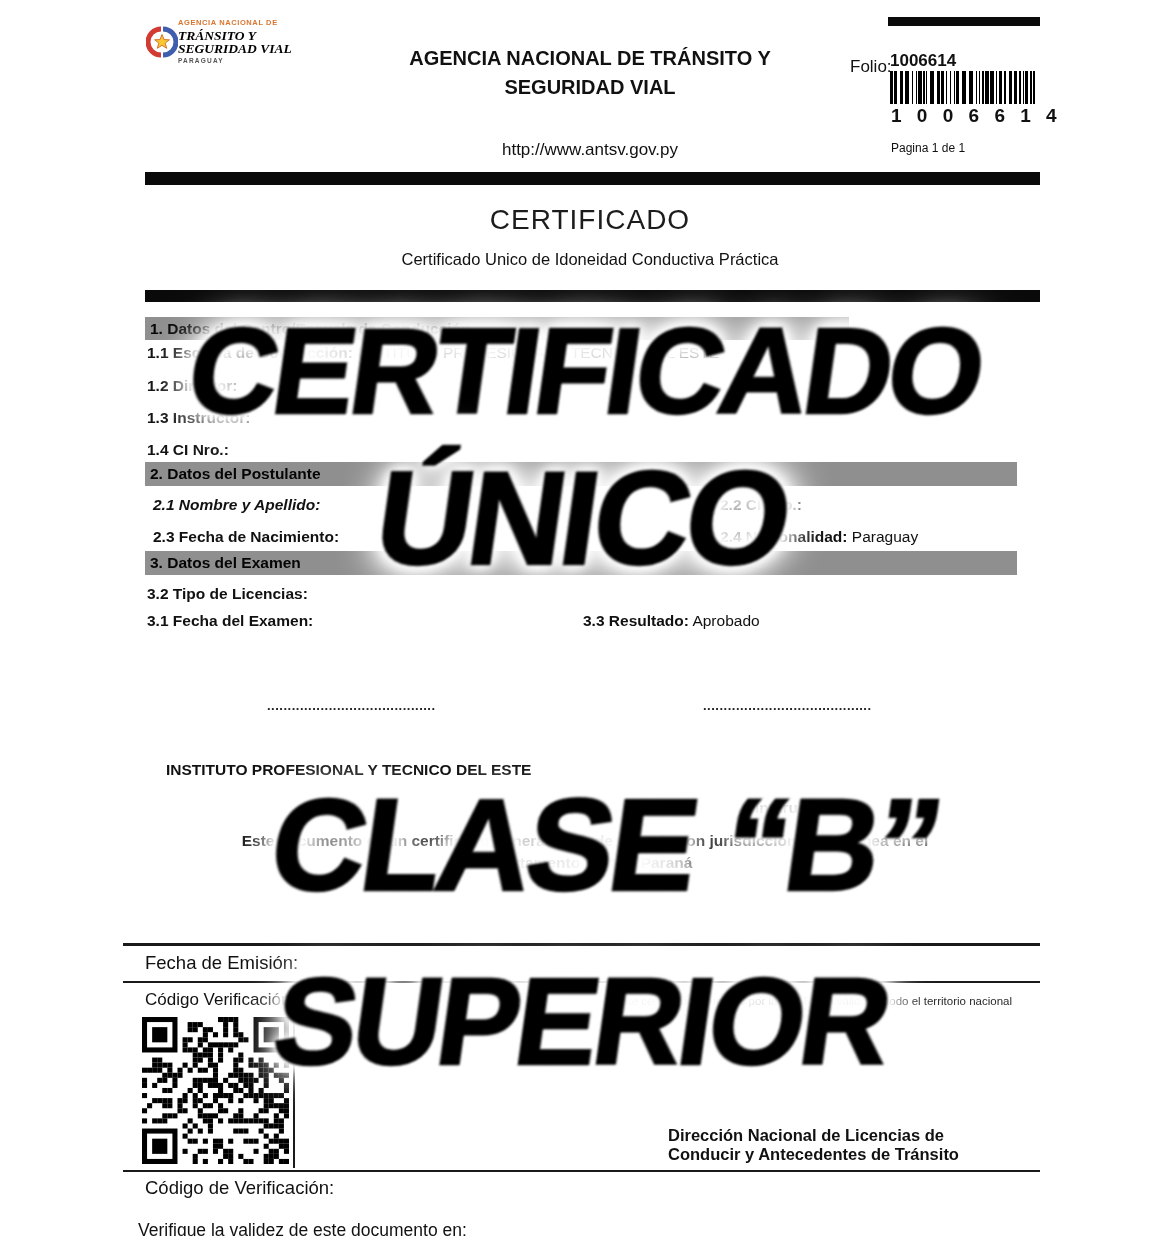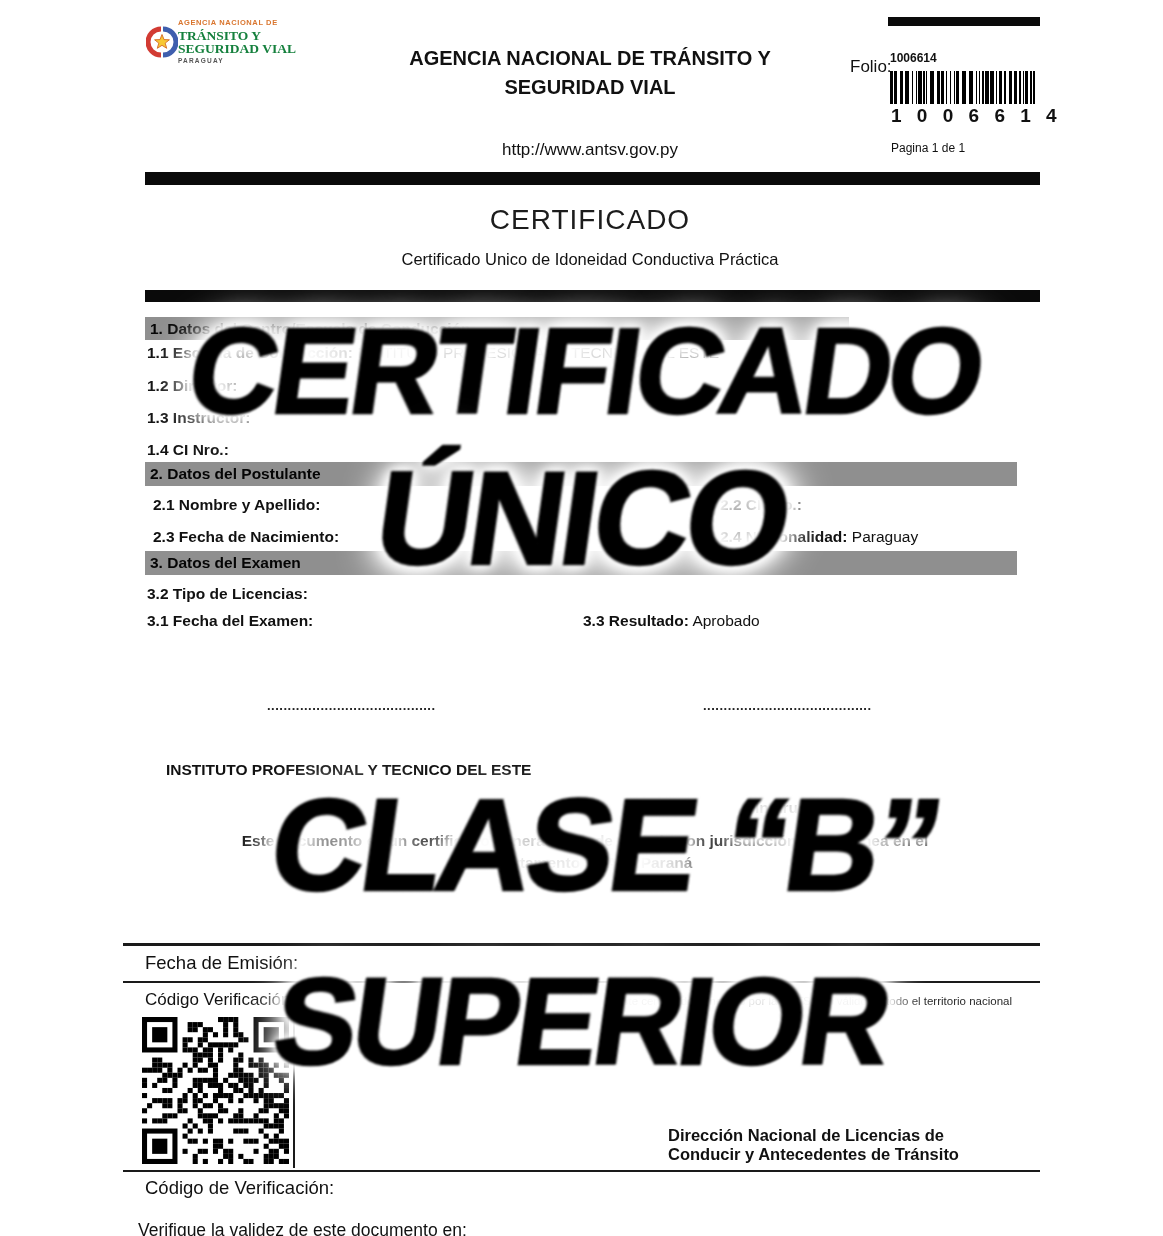--- a/index.html
+++ b/index.html
@@ -11,21 +11,21 @@
   .bar{background:#0a0a0a;}
   .hline{background:#1a1a1a;height:2px;}
   .center-text{text-align:center;}
   .gray-head{
     background:#8f8f8f; color:#050505; font-weight:bold; font-size:15.5px;
     line-height:23px; padding-left:5px; box-sizing:border-box;
   }
   .fieldrow{font-size:15.5px; white-space:nowrap;}
   .lbl{font-weight:bold;}
   .val{font-weight:normal;}
-  .logo-serif{font-family:"Liberation Serif","DejaVu Serif",serif; font-weight:bold; color:#15803d;}
+  .logo-serif{font-family:"Liberation Serif","DejaVu Serif",serif; font-weight:bold; color:#000000;font-style:italic;}
   .wm{
     position:absolute; z-index:6; color:#000; font-weight:900; white-space:nowrap;
     line-height:1; letter-spacing:-4px;
     transform:translateX(-50%) skewX(-8deg);
     -webkit-text-stroke:2.5px #000;
     filter:blur(0.9px);
     text-shadow:
       0 0 12px #fff,0 0 12px #fff,0 0 16px #fff,0 0 20px #fff,
       0 0 26px #fff,0 0 34px #fff,0 0 44px #fff,0 0 44px #fff;
   }
@@ -54,21 +54,21 @@
   </div>
 
   <div class="abs center-text" style="left:290px; top:44px; width:600px; font-size:20px; font-weight:bold; line-height:29px;">
     <div>AGENCIA NACIONAL DE TRÁNSITO Y</div>
     <div>SEGURIDAD VIAL</div>
   </div>
   <div class="abs center-text" style="left:290px; top:140px; width:600px; font-size:17px;">http://www.antsv.gov.py</div>
 
   <div class="abs bar" style="left:888px; top:17px; width:152px; height:9px;"></div>
   <div class="abs" style="left:850px; top:29px; font-size:17px;margin-top:28px;">Folio:</div>
-  <div class="abs" style="left:890px; top:51px; font-size:12px; font-weight:bold;">1006614</div>
+  <div class="abs" style="left:890px; top:51px; font-size:17px; font-weight:bold;">1006614</div>
   <div class="abs" style="left:890px; top:71px; width:150px; height:33px;">
     <svg width="150" height="33" fill="#000">
         <rect x="0" y="0" width="3" height="33"></rect>
         <rect x="4" y="0" width="3" height="33"></rect>
         <rect x="10" y="0" width="3" height="33"></rect>
         <rect x="15" y="0" width="4" height="33"></rect>
         <rect x="22" y="0" width="1" height="33"></rect>
         <rect x="26" y="0" width="1" height="33"></rect>
         <rect x="28" y="0" width="4" height="33"></rect>
         <rect x="33" y="0" width="2" height="33"></rect>
@@ -121,21 +121,21 @@
   <div class="abs fieldrow" style="left:147px; top:409px;">
     <span class="lbl">1.3 Instructor:</span>
     <span class="val"></span>
   </div>
   <div class="abs fieldrow" style="left:147px; top:441px;">
     <span class="lbl">1.4 CI Nro.:</span>
     <span class="val"></span>
   </div>
 
   <div class="abs gray-head" style="left:145px; top:462px; width:872px; height:24px;">2. Datos del Postulante</div>
-  <div class="abs fieldrow" style="left:153px; top:496px;">
+  <div class="abs fieldrow" style="left:153px; top:496px;font-style:italic;">
     <span class="lbl">2.1 Nombre y Apellido:</span>
     <span class="val"></span>
   </div>
   <div class="abs fieldrow" style="left:720px; top:496px;">
     <span class="lbl">2.2 CI Nro.:</span>
     <span class="val"></span>
   </div>
   <div class="abs fieldrow" style="left:153px; top:528px;">
     <span class="lbl">2.3 Fecha de Nacimiento:</span>
     <span class="val"></span>

